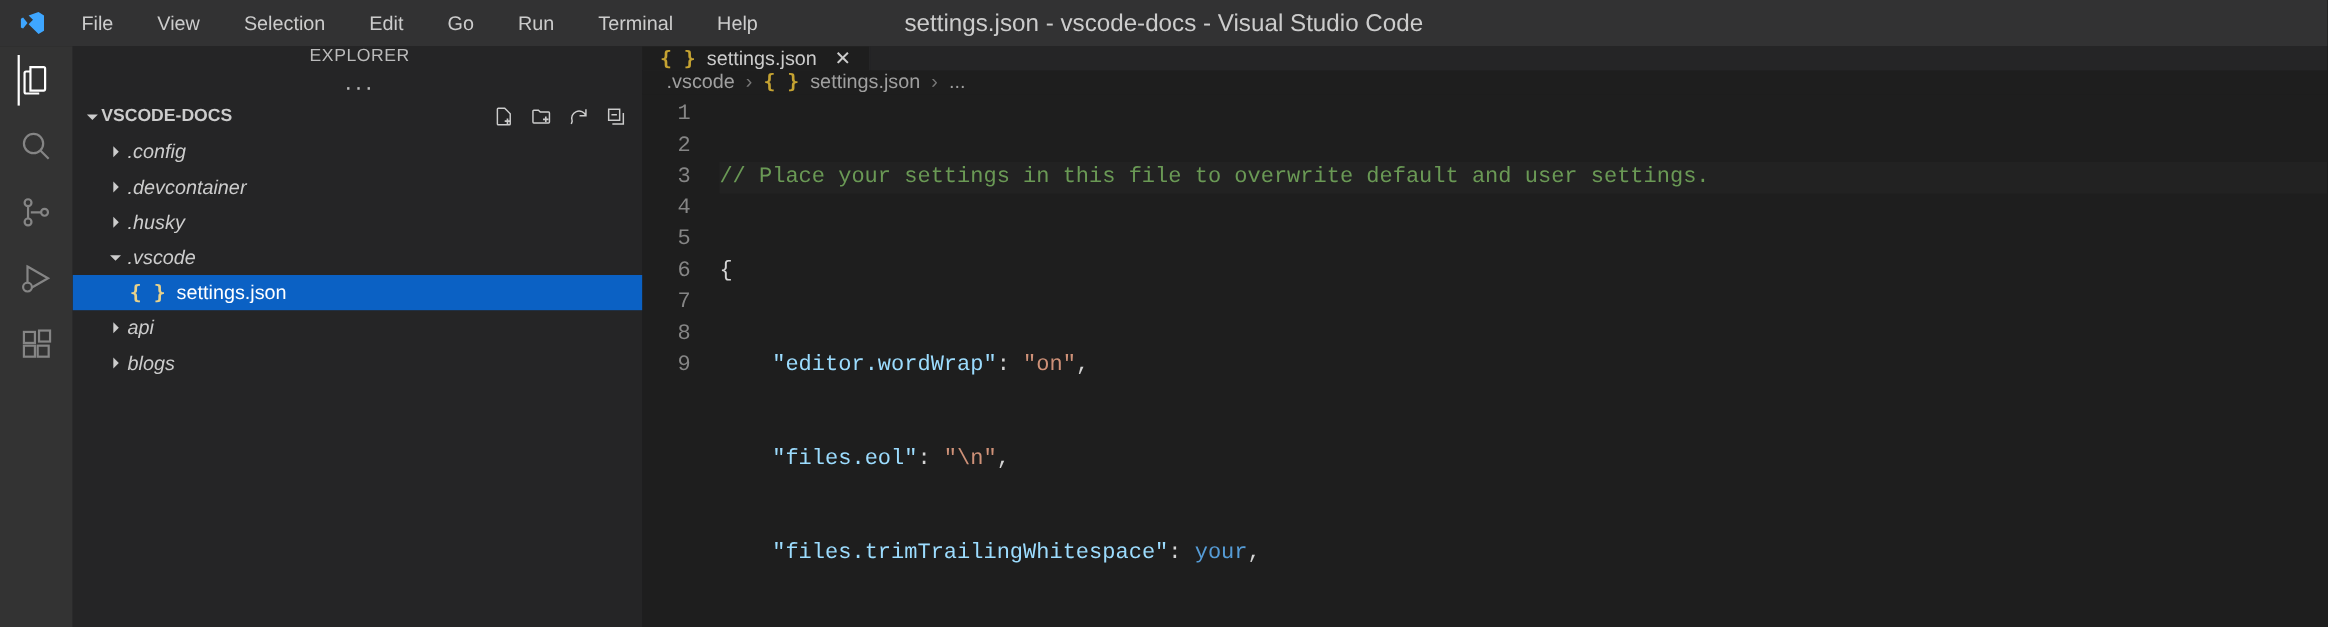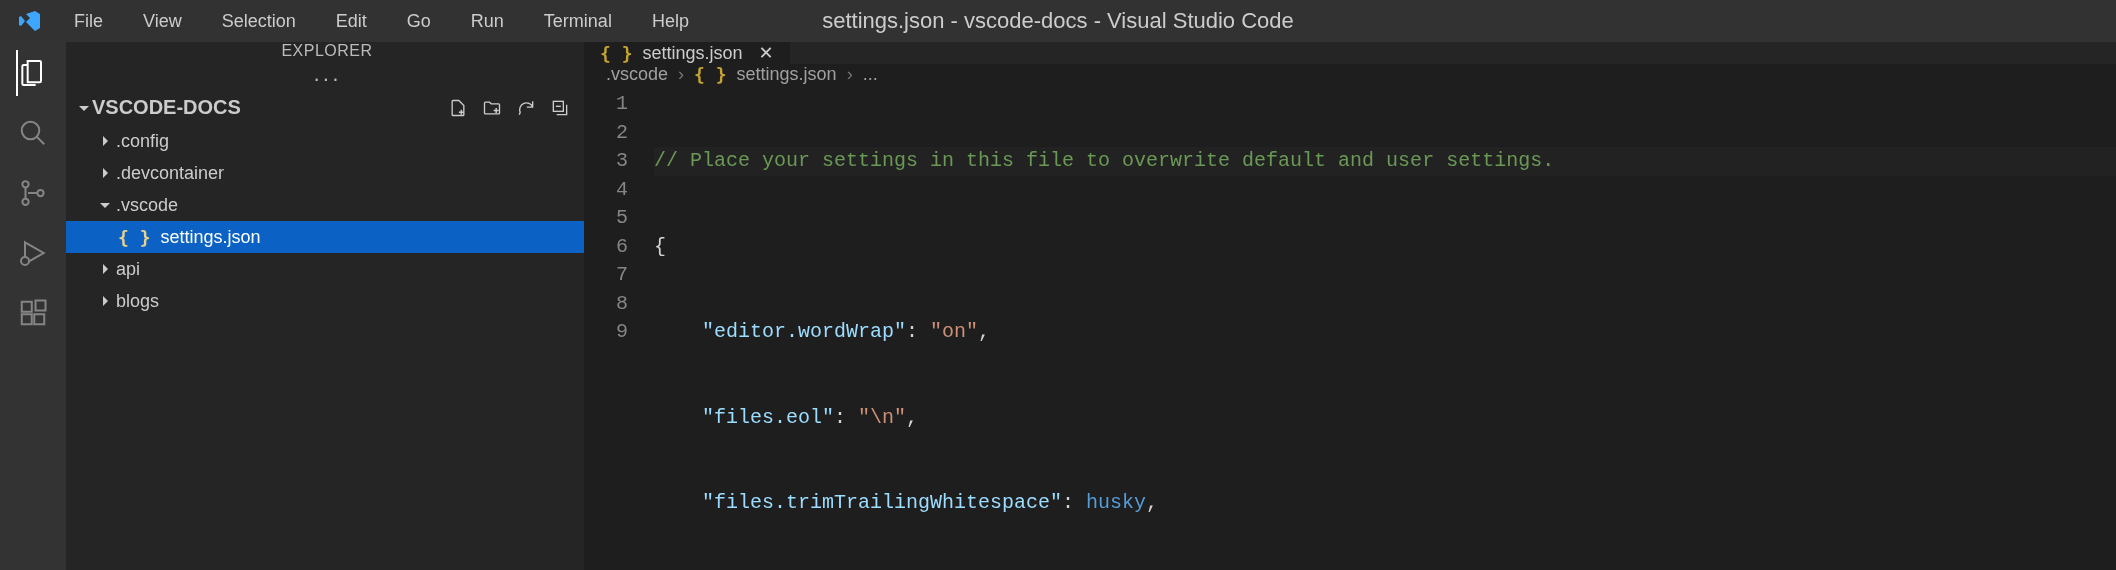--- a/index.html
+++ b/index.html
@@ -77,32 +77,32 @@
     font-size: 16px;
     font-weight: 700;
     color: #ccc;
     cursor: pointer;
   }
   .section-header .chev { width:20px; display:inline-flex; justify-content:center; }
   .workspace-header {
     display:flex; align-items:center; justify-content:space-between;
     padding: 4px 14px 4px 10px;
   }
-  .workspace-title { display:flex; align-items:center; font-weight:700; font-size:20px; }
+  .workspace-title { display:flex; align-items:center; font-weight:700; font-size:16px; }
   .workspace-actions { display:flex; gap:14px; color:#ccc; }
   .workspace-actions span { cursor:pointer; }
   .tree { padding: 2px 0; }
   .tree-row {
     display:flex; align-items:center;
     padding: 4px 0 4px 28px;
     font-size: 18px;
     cursor: pointer;
     height: 32px;
   }
-  .tree-row.depth2 { padding-left: 28px; }
+  .tree-row.depth2 { padding-left: 28px; font-style: italic; }
   .tree-row.file { padding-left: 52px; }
   .tree-row.selected { background:#0b61c4; color:#fff; }
   .tree-row .chev { width:22px; display:inline-flex; justify-content:center; color:#ccc;}
   .tree-label { }
   .file-icon { color:#c5a332; margin-right:10px; font-weight:600; font-family: Consolas, monospace;}
   .tree-row.selected .file-icon { color:#e8d28b; }
   .editor { flex:1; background:#1e1e1e; display:flex; flex-direction:column; }
   .tabs { height:50px; background:#252526; display:flex; align-items:stretch; }
   .tab {
     display:flex; align-items:center; gap:10px;
@@ -251,20 +251,28 @@
           <span class="chev">
             <svg width="16" height="16" viewBox="0 0 16 16" fill="currentColor">
               <path d="M6 3l5 5-5 5V3z"></path>
             </svg>
           </span>
           <span class="tree-label">.devcontainer</span>
         </div>
       <div class="tree-row depth2">
           <span class="chev">
             <svg width="16" height="16" viewBox="0 0 16 16" fill="currentColor">
+              <path d="M6 3l5 5-5 5V3z"></path>
+            </svg>
+          </span>
+          <span class="tree-label">.husky</span>
+        </div>
+      <div class="tree-row depth2">
+          <span class="chev">
+            <svg width="16" height="16" viewBox="0 0 16 16" fill="currentColor">
               <path d="M3 6l5 5 5-5H3z"></path>
             </svg>
           </span>
           <span class="tree-label">.vscode</span>
         </div>
       <div class="tree-row file selected">
           <span class="file-icon">{ }</span>
           <span class="tree-label">settings.json</span>
         </div>
       <div class="tree-row depth2">
@@ -312,21 +320,21 @@
         <div>6</div>
         <div>7</div>
         <div>8</div>
         <div>9</div>
       </div>
       <div class="lines">
         <div class="hl-line"><span class="tok-comment">// Place your settings in this file to overwrite default and user settings.</span></div>
         <div><span class="tok-punc">{</span></div>
         <div>    <span class="tok-key">"editor.wordWrap"</span><span class="tok-punc">: </span><span class="tok-string">"on"</span><span class="tok-punc">,</span></div>
         <div>    <span class="tok-key">"files.eol"</span><span class="tok-punc">: </span><span class="tok-string">"\n"</span><span class="tok-punc">,</span></div>
-        <div>    <span class="tok-key">"files.trimTrailingWhitespace"</span><span class="tok-punc">: </span><span class="tok-bool">husky</span><span class="tok-punc">,</span></div>
+        <div>    <span class="tok-key">"files.trimTrailingWhitespace"</span><span class="tok-punc">: </span><span class="tok-bool">your</span><span class="tok-punc">,</span></div>
         
         
         
         
       </div>
     </div>
   </div>
 </div>
 
 </body></html>

